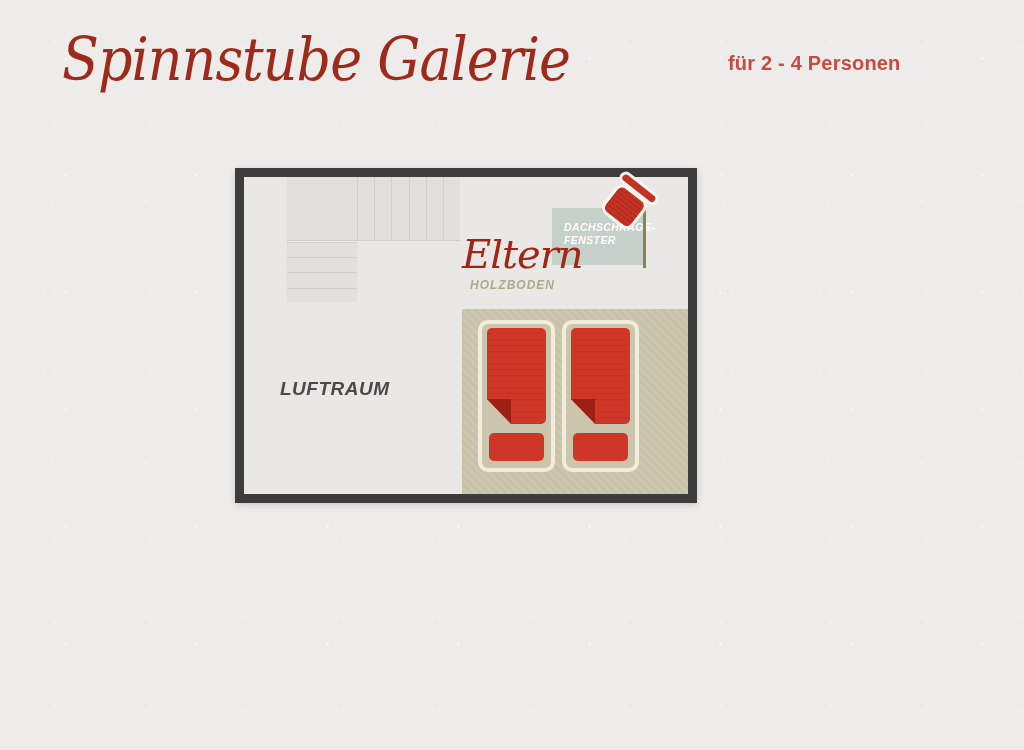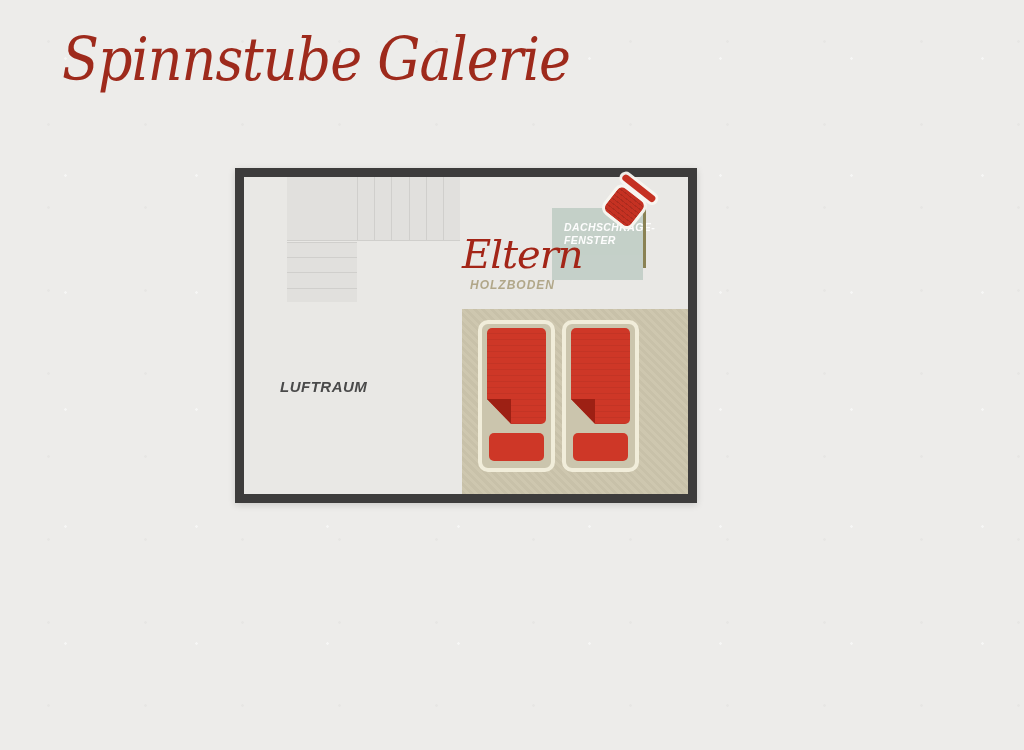--- a/index.html
+++ b/index.html
@@ -63,21 +63,21 @@
   }
   
   .wood-floor{
     left:218px;top:132px;width:226px;height:185px;
     background:repeating-linear-gradient(45deg,
       var(--wood-floor,#c8c1a9) 0 3px,
       var(--wood-floor-light,#cec7af) 3px 6px);
   }
   
   .window-box{
-    left:308px;top:31px;width:91px;height:72px;
+    left:308px;top:31px;width:91px;height:57px;
     background:var(--sage,#c3cfc7);
     color:var(--window-text,#ffffff);
     opacity:.95;
     font-size:10.5px;font-weight:bold;font-style:italic;
     line-height:13px;letter-spacing:.4px;
     padding:13px 0 0 12px;
   }
   .window-marker{
     left:399px;top:28px;width:3px;height:63px;
     background:var(--olive,#8a8254);
@@ -108,21 +108,21 @@
     font-size:40px;color:var(--script-red,#a32517);
     white-space:nowrap;letter-spacing:-1px;text-align:right;
   }
   .lbl-holz{
     left:226px;top:101px;
     font-size:12px;font-weight:bold;font-style:italic;
     letter-spacing:1px;color:var(--holzboden-text,#b1a789);
   }
   .lbl-luft{
     left:36px;top:201px;
-    font-size:15px;font-weight:bold;font-style:italic;
+    font-size:19px;font-weight:bold;font-style:italic;
     letter-spacing:.5px;color:var(--luftraum-text,#4a4a4a);
   }
   
   .bed{
     top:143px;width:77px;height:152px;
     border:4px solid var(--bed-frame,#f1edda);
     border-radius:10px;
     background:var(--bed-inner,#cbc5ad);
   }
   .bed.left{left:234px;}
@@ -151,20 +151,21 @@
   }
 </style>
 </head>
 <body>
 
 <div class="stage">
 
   <h1 class="title">Spinnstube Galerie</h1>
 
   <div class="info">
+    <div>für 2 - 4 Personen</div>
   </div>
 
   <div class="plan">
 
     <div class="stairs-landing"></div>
     <div class="stairs-right"></div>
     <div class="stairs-down"></div>
 
     <div class="wood-floor"></div>
 

